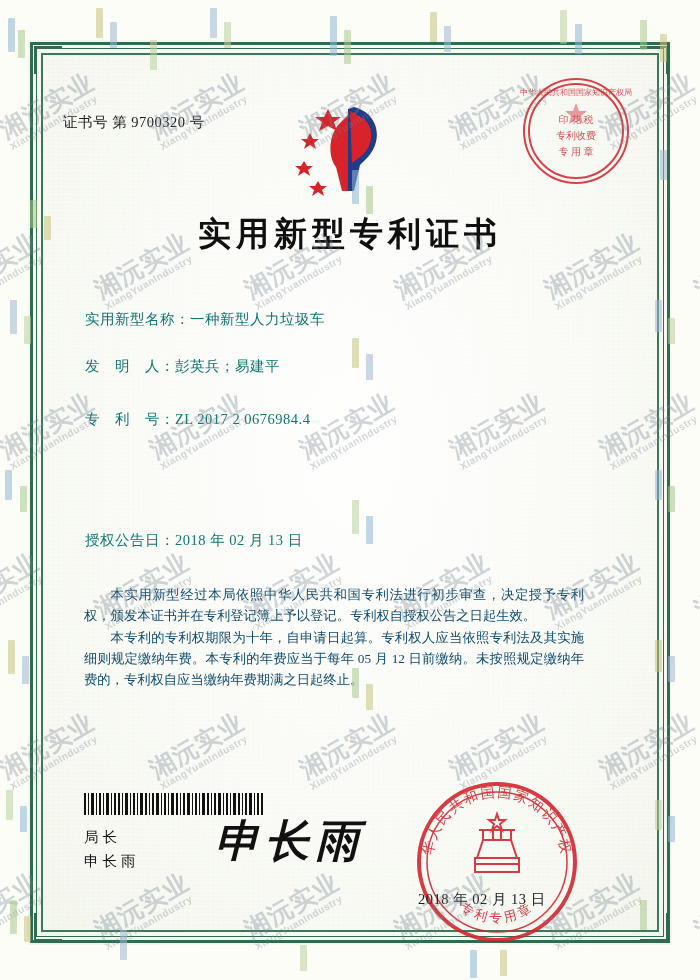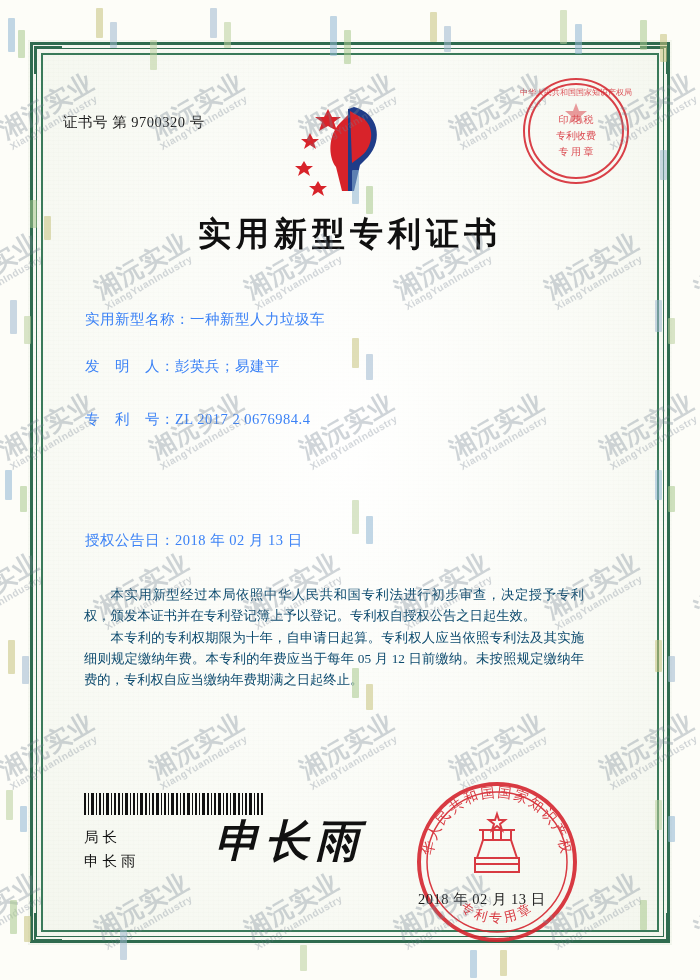--- a/index.html
+++ b/index.html
@@ -136,21 +136,21 @@
     letter-spacing: 5px;
     color: #101010;
   }
 
   
   .field {
     position: absolute;
     left: 85px;
     font-family: "Liberation Serif", serif;
     font-size: 14.5px;
-    color: #3b82f6;
+    color: #0f766e;
     white-space: nowrap;
   }
   .field .lbl { letter-spacing: 0.5px; }
   .field .val { letter-spacing: 0.5px; }
 
   
   #body-text {
     position: absolute;
     left: 84px; top: 584px;
     width: 500px;

